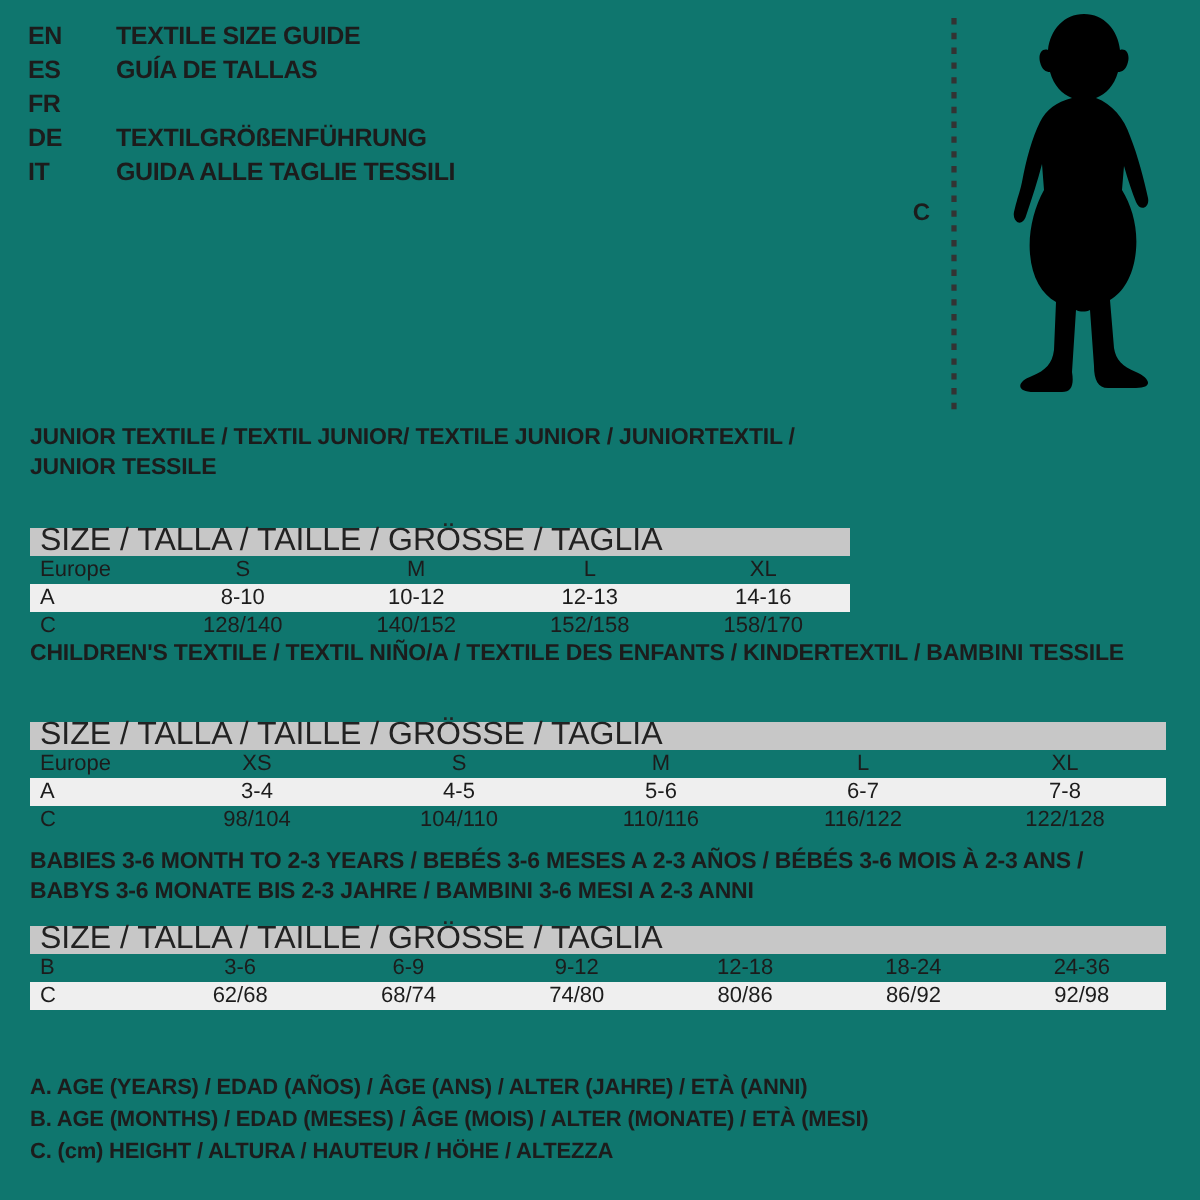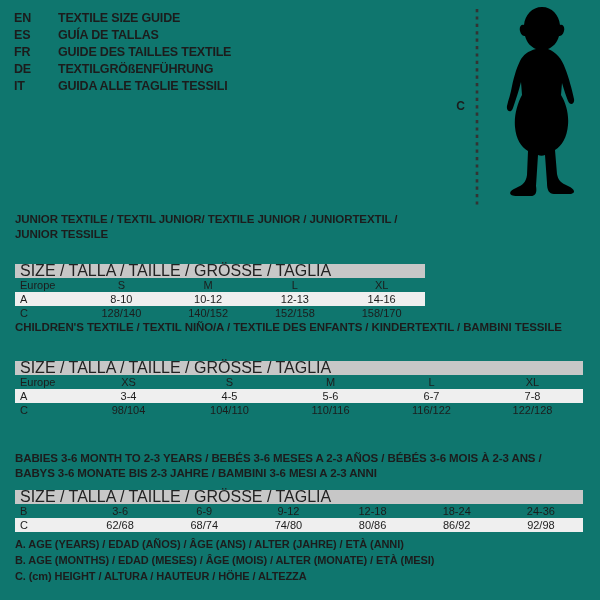--- a/index.html
+++ b/index.html
@@ -14,21 +14,21 @@
   
   .figure{position:absolute;top:6px;right:8px;display:flex;align-items:center;}
   .c-label{font-weight:bold;font-size:12px;margin-right:5px;}
   
   .section{position:absolute;left:15px;}
   .s1{top:212px;width:410px;}
   .s2{top:320px;width:568px;}
   .s3{top:424px;width:568px;}
   .tbl-title{font-weight:bold;font-size:11.5px;letter-spacing:-0.1px;line-height:15px;margin-bottom:22px;}
   .s2 .tbl-title{margin-bottom:26px;}
-  .s3 .tbl-title{margin-bottom:9px;margin-top:27px;}
+  .s3 .tbl-title{margin-bottom:9px;}
   .size-bar{background:#c7c7c7;height:14px;line-height:14px;padding-left:5px;font-size:16px;color:#222;}
   table{width:100%;border-collapse:collapse;table-layout:fixed;font-size:11px;}
   td{height:14px;text-align:center;padding:0;white-space:nowrap;margin-left:44px;}
   td.lbl{width:58px;text-align:left;padding-left:5px;}
   tr.stripe{background:#efefef;}
   
   .footnotes{position:absolute;top:536px;left:15px;font-weight:bold;font-size:11px;line-height:16px;letter-spacing:-0.1px;}
 </style>
 </head>
 <body>
@@ -39,21 +39,20 @@
       <div class="lang-row">
         <span class="lang-code">EN</span>
         <span>TEXTILE SIZE GUIDE</span>
       </div>
       <div class="lang-row">
         <span class="lang-code">ES</span>
         <span>GUÍA DE TALLAS</span>
       </div>
       <div class="lang-row">
         <span class="lang-code">FR</span>
-        <span>GUIDE DES TAILLES TEXTILE</span>
       </div>
       <div class="lang-row">
         <span class="lang-code">DE</span>
         <span>TEXTILGRÖßENFÜHRUNG</span>
       </div>
       <div class="lang-row">
         <span class="lang-code">IT</span>
         <span>GUIDA ALLE TAGLIE TESSILI</span>
       </div>
     </div>

